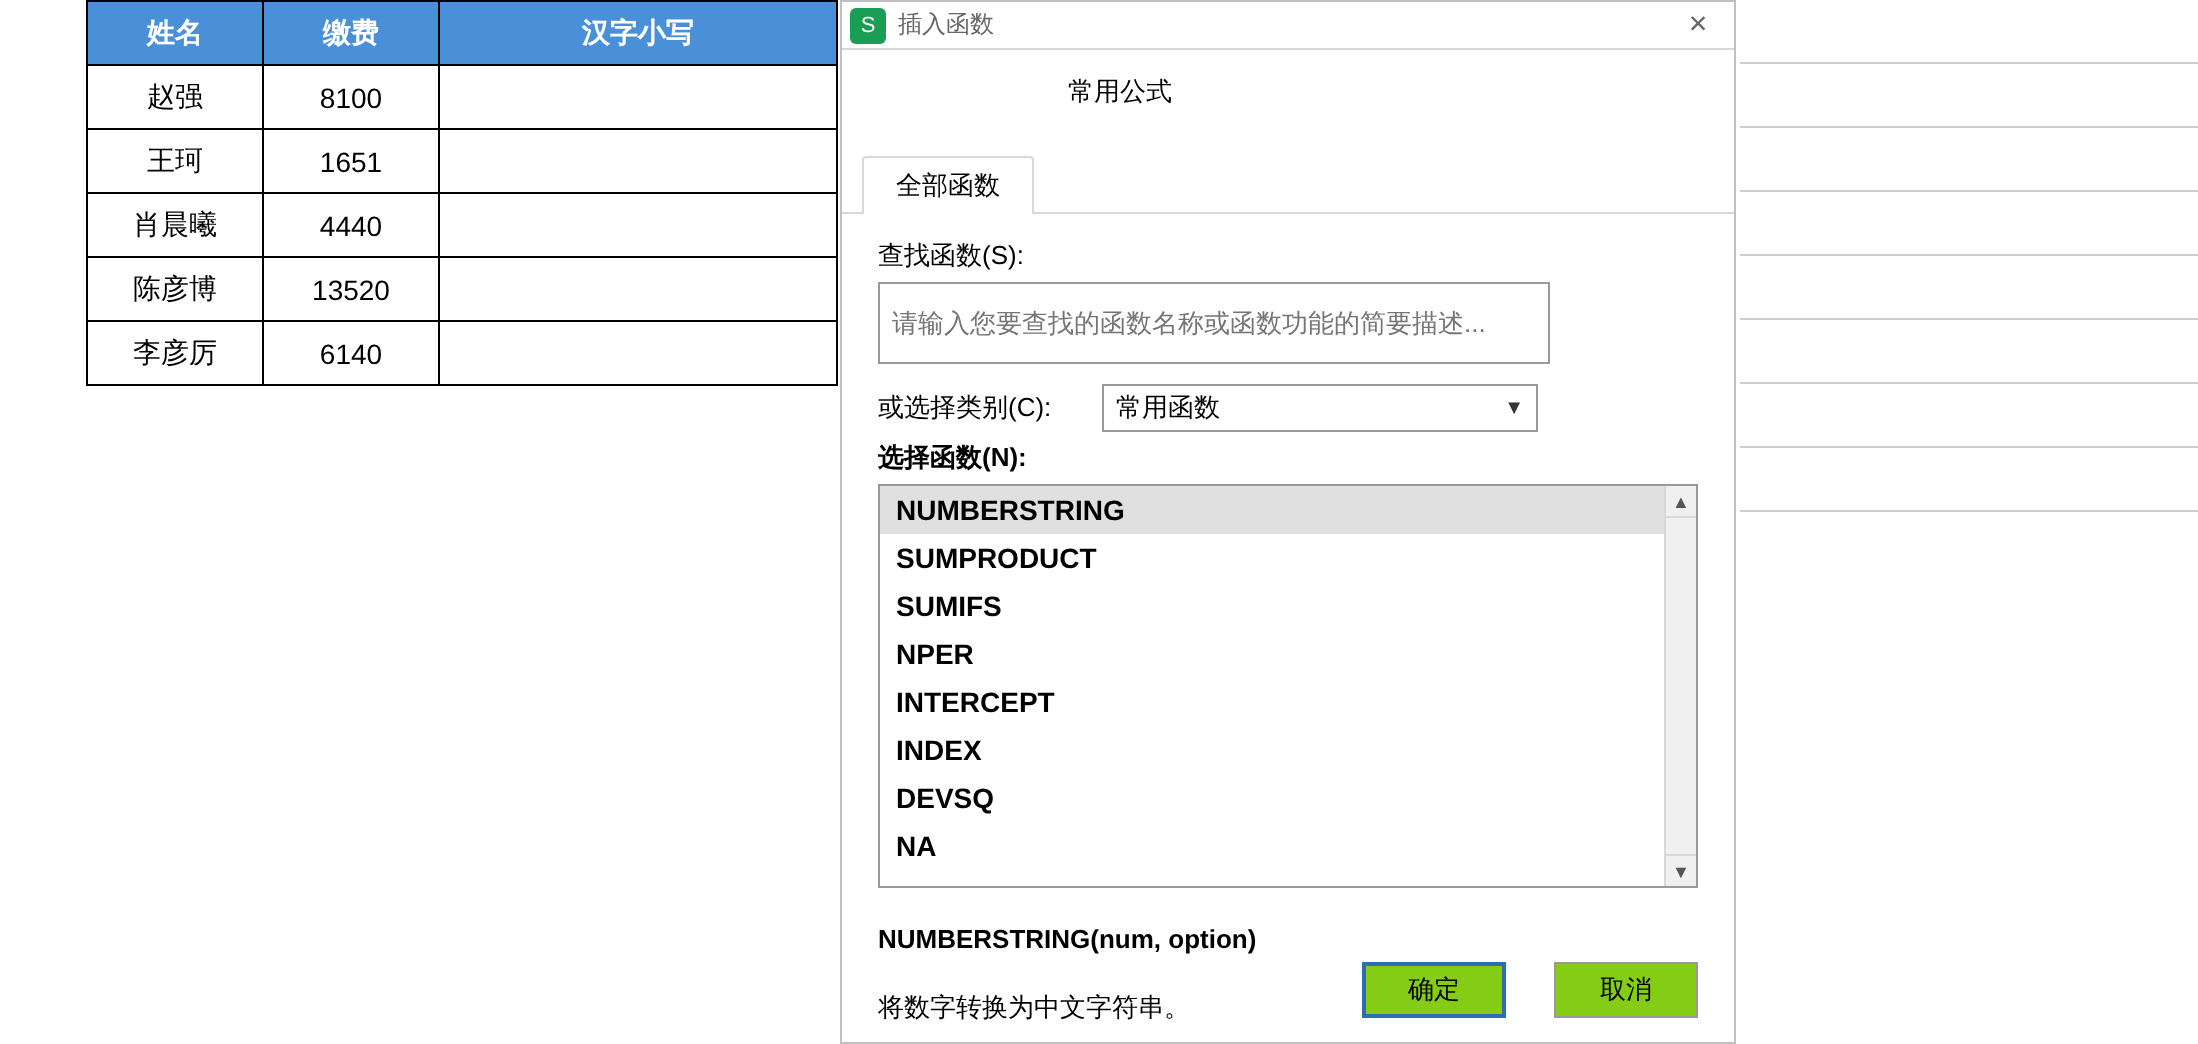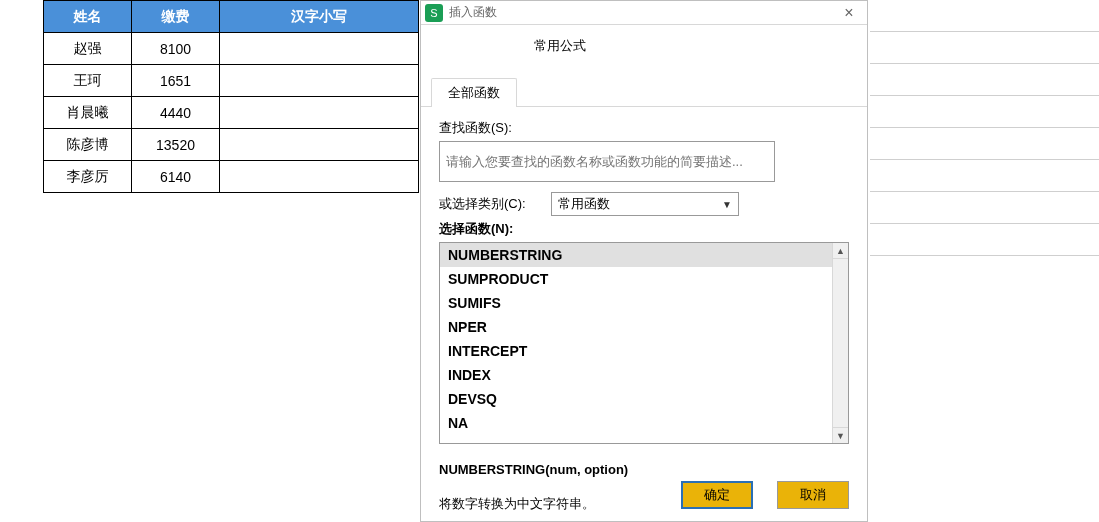--- a/index.html
+++ b/index.html
@@ -28,38 +28,38 @@
     .tabs { display: flex; border-bottom: 1px solid #d8d8d8; padding: 6px 10px 0 10px; gap: 0; }
     .tab { padding: 5px 16px; font-size: 13px; border: 1px solid transparent; border-bottom: none; cursor: pointer; }
     .tab.active { border-color: #d8d8d8; background: #fff; border-top-left-radius: 2px; border-top-right-radius: 2px; position: relative; top: 1px; margin-top: 46px; }
     
     .body { padding: 12px 18px 0 18px; }
     .label { font-size: 13px; margin-bottom: 4px; display: block; }
     .search-input { width: 336px; height: 41px; border: 1px solid #999; padding: 0 6px; font-size: 13px; color: #888; }
     .row { display: flex; align-items: center; margin-top: 10px; }
     .row .label { margin: 0 12px 0 0; min-width: 100px; }
     .select { flex: 1; }
-    .select-box { width: 188px; height: 24px; border: 1px solid #999; display: flex; align-items: center; padding: 0 6px; justify-content: space-between; cursor: pointer; font-size: 13px; }
+    .select-box { width: 218px; height: 24px; border: 1px solid #999; display: flex; align-items: center; padding: 0 6px; justify-content: space-between; cursor: pointer; font-size: 13px; }
     .chevron { font-size: 10px; color: #333; }
     
     .listbox-wrap { margin-top: 4px; font-weight: bold; }
     .listbox { border: 1px solid #999; height: 202px; position: relative; overflow: hidden; }
     .listbox-items { position: absolute; left: 0; right: 16px; top: 0; }
     .list-item { padding: 4px 8px; font-size: 14px; cursor: pointer; }
     .list-item.selected { background: #e0e0e0; }
     .scrollbar { position: absolute; right: 0; top: 0; bottom: 0; width: 16px; background: #f0f0f0; border-left: 1px solid #d8d8d8; }
     .scroll-arrow { height: 16px; display: flex; align-items: center; justify-content: center; font-size: 9px; color: #555; cursor: pointer; border-bottom: 1px solid #d8d8d8; }
     .scroll-arrow.down { position: absolute; bottom: 0; left: 0; right: 0; border-bottom: none; border-top: 1px solid #d8d8d8; }
     
     .signature { margin-top: 18px; font-weight: bold; font-size: 13px; }
     .desc { margin-top: 18px; font-size: 13px; }
     .hr { margin-top: 40px; border: none; border-top: 1px solid #d8d8d8; }
     
     .buttons { position: absolute; bottom: 12px; right: 18px; display: flex; gap: 24px; }
-    .btn { width: 72px; height: 28px; border: 1px solid #999; background: #eab308; font-size: 13px; cursor: pointer; }
+    .btn { width: 72px; height: 28px; border: 1px solid #999; background: #84cc16; font-size: 13px; cursor: pointer; }
     .btn.primary { border: 2px solid #2a6fb5; }
   </style>
 </head>
 <body>
 
 <table class="sheet">
   <thead>
     <tr>
       <th class="col-name">姓名</th>
       <th class="col-fee">缴费</th>

